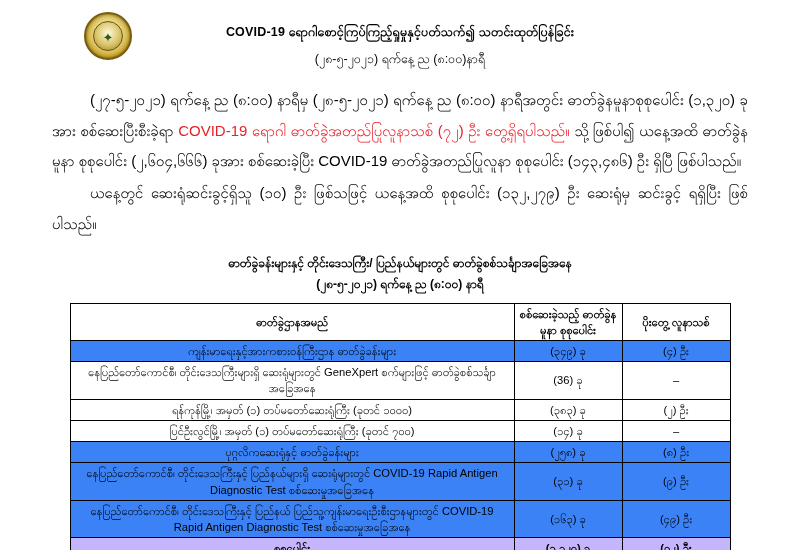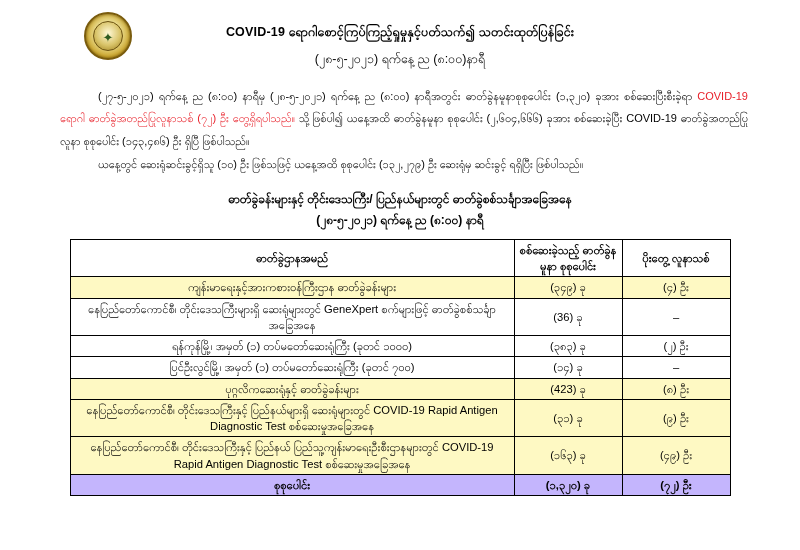--- a/index.html
+++ b/index.html
@@ -64,25 +64,24 @@
     margin-top: 9px;
   }
   .title-line2 {
     font-weight: normal;
     font-size: 12.5px;
     line-height: 1.6;
     margin-top: 7px;
   }
   .body-text {
     margin-top: 16px;
-    font-size: 11px;
+    font-size: 15px;
     line-height: 2.05;
     text-align: justify;
     text-justify: inter-word;
-    margin-left: 8px;
   }
   .body-text p {
     margin: 0 0 1px 0;
     text-indent: 38px;
   }
   .red {
     color: #e8202a;
   }
   .section-title {
     margin-top: 13px;
@@ -106,21 +105,21 @@
     text-align: center;
   }
   table.data th {
     font-weight: bold;
     background: #ffffff;
   }
   .col-desc { width: 444px; }
   .col-num  { width: 108px; }
   .col-new  { width: 108px; }
   tr.green td {
-    background: #fef9c3;
+    background: #3b82f6;
   }
   tr.plain td {
     background: #ffffff;
   }
   tr.total td {
     background: #c4b5fd;
     font-weight: bold;
   }
   td.desc {
     text-align: center;
@@ -188,21 +187,21 @@
         <td>(၃၈၃) ခု</td>
         <td>(၂) ဦး</td>
       </tr>
       <tr class="plain">
         <td class="desc">ပြင်ဦးလွင်မြို့၊ အမှတ် (၁) တပ်မတော်ဆေးရုံကြီး (ခုတင် ၇၀၀)</td>
         <td>(၁၄) ခု</td>
         <td>–</td>
       </tr>
       <tr class="green">
         <td class="desc">ပုဂ္ဂလိကဆေးရုံနှင့် ဓာတ်ခွဲခန်းများ</td>
-        <td>(423) ခု</td>
+        <td>(၂၅၈) ခု</td>
         <td>(၈) ဦး</td>
       </tr>
       <tr class="green">
         <td class="desc">နေပြည်တော်ကောင်စီ၊ တိုင်းဒေသကြီးနှင့် ပြည်နယ်များရှိ ဆေးရုံများတွင် COVID-19 Rapid Antigen Diagnostic Test စစ်ဆေးမှုအခြေအနေ</td>
         <td>(၃၁) ခု</td>
         <td>(၉) ဦး</td>
       </tr>
       <tr class="green">
         <td class="desc">နေပြည်တော်ကောင်စီ၊ တိုင်းဒေသကြီးနှင့် ပြည်နယ် ပြည်သူ့ကျန်းမာရေးဦးစီးဌာနများတွင် COVID-19 Rapid Antigen Diagnostic Test စစ်ဆေးမှုအခြေအနေ</td>
         <td>(၁၆၃) ခု</td>

